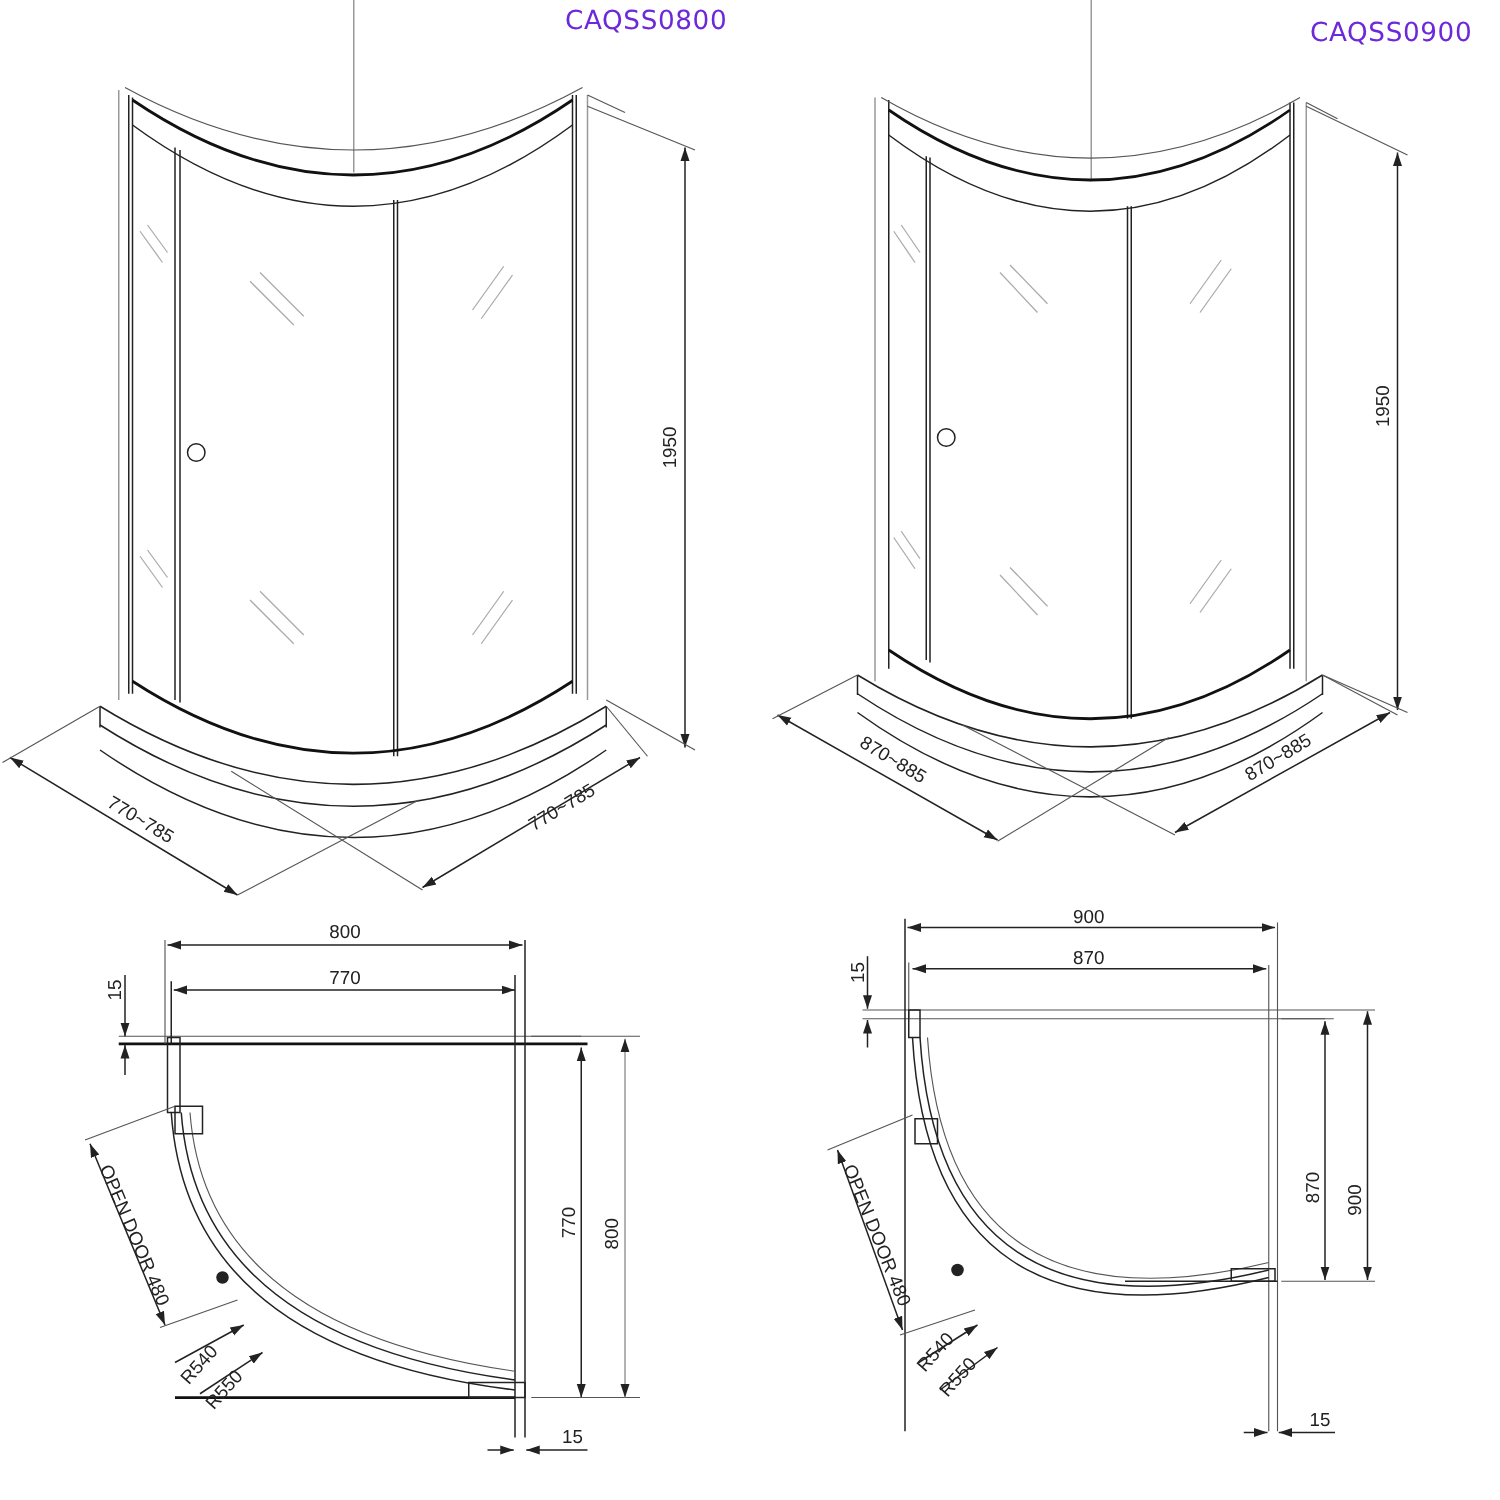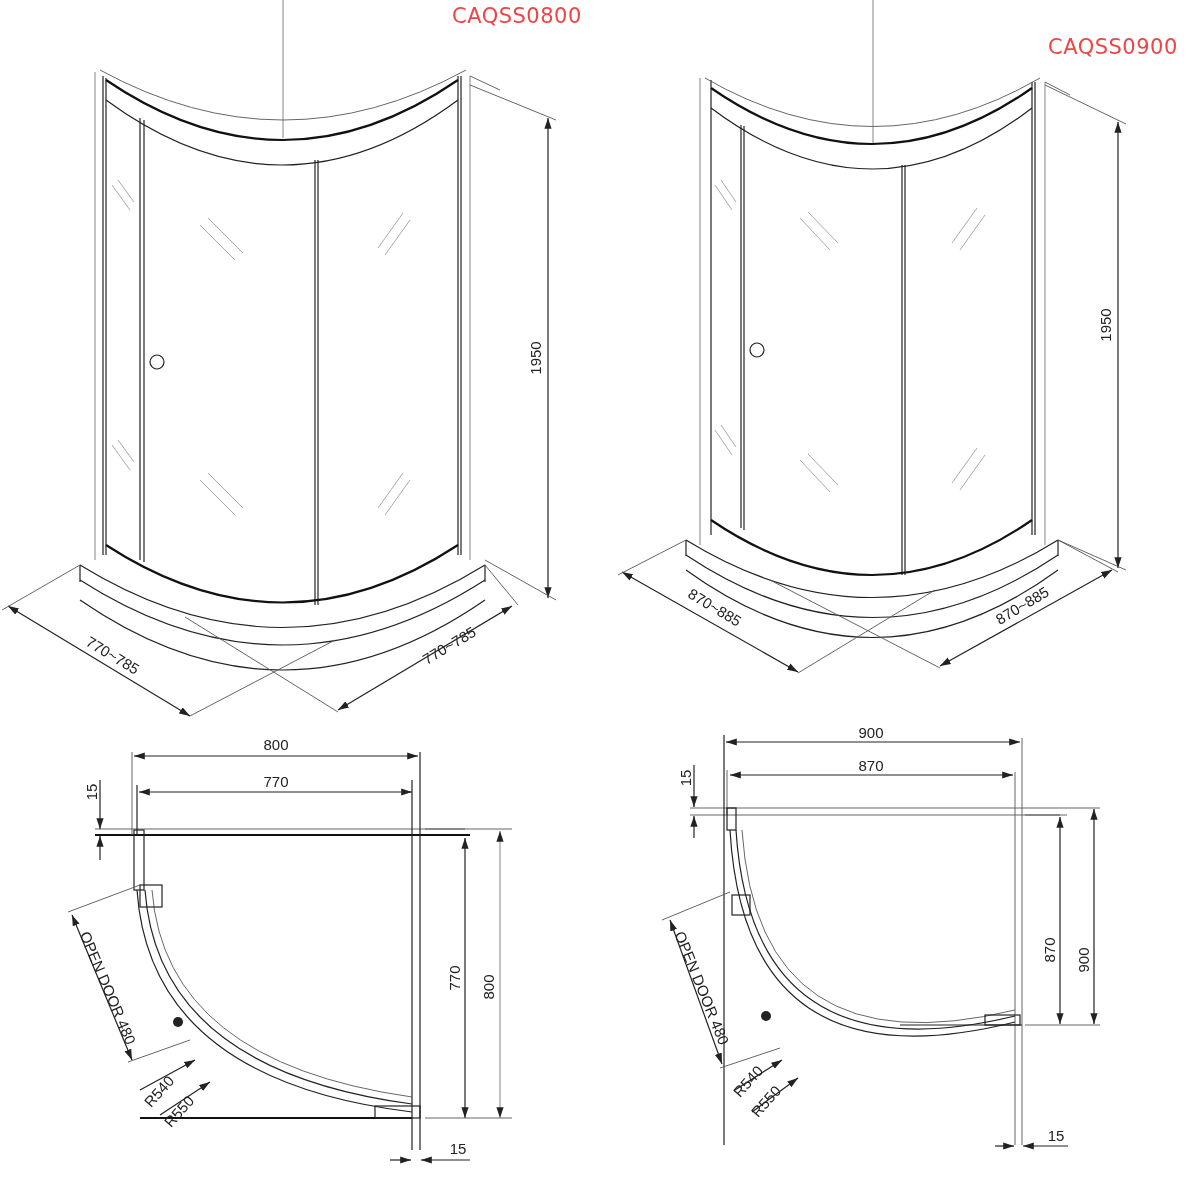--- a/index.html
+++ b/index.html
@@ -1,30 +1,30 @@
 <!DOCTYPE html>
 <html><head>
 <meta charset="utf-8">
 <style>
   html, body { margin: 0; padding: 0; background: #ffffff; }
   body { width: 1200px; height: 1200px; position: relative; overflow: hidden; font-family: "Liberation Sans", sans-serif; }
-  .model-title { position: absolute; font-family: "DejaVu Sans", sans-serif; font-size: 21px; color: #ef4444; letter-spacing: 0.5px; }
+  .model-title { position: absolute; font-family: "DejaVu Sans", sans-serif; font-size: 21px; color: #6d28d9; letter-spacing: 0.5px; }
   svg { position: absolute; left: 0; top: 0; }
   .dim { font-family: "Liberation Sans", sans-serif; font-size: 15px; fill: #222; }
   .ln { stroke: #222; fill: none; stroke-width: 1.2; }
   .thin { stroke: #555; fill: none; stroke-width: 0.9; }
   .grey { stroke: #999; fill: none; stroke-width: 1.2; }
   .thick { stroke: #111; fill: none; stroke-width: 2.2; }
   .glass { stroke: #aaa; fill: none; stroke-width: 1; }
 </style>
 </head>
 <body>
 
 <div class="model-title" style="left:452px; top:4px;">CAQSS0800</div>
-<div class="model-title" style="left:1048px; top:14px;margin-top:21px;">CAQSS0900</div>
+<div class="model-title" style="left:1048px; top:14px;">CAQSS0900</div>
 
 <svg width="1200" height="1200" viewBox="0 0 1200 1200">
   <defs>
     <marker id="arr" markerWidth="10" markerHeight="8" refX="9" refY="4" orient="auto-start-reverse">
       <path d="M0,1 L9,4 L0,7 z" fill="#222"></path>
     </marker>
   </defs>
 
   <g>
     <line class="grey" x1="283" y1="0" x2="283" y2="138"></line>

